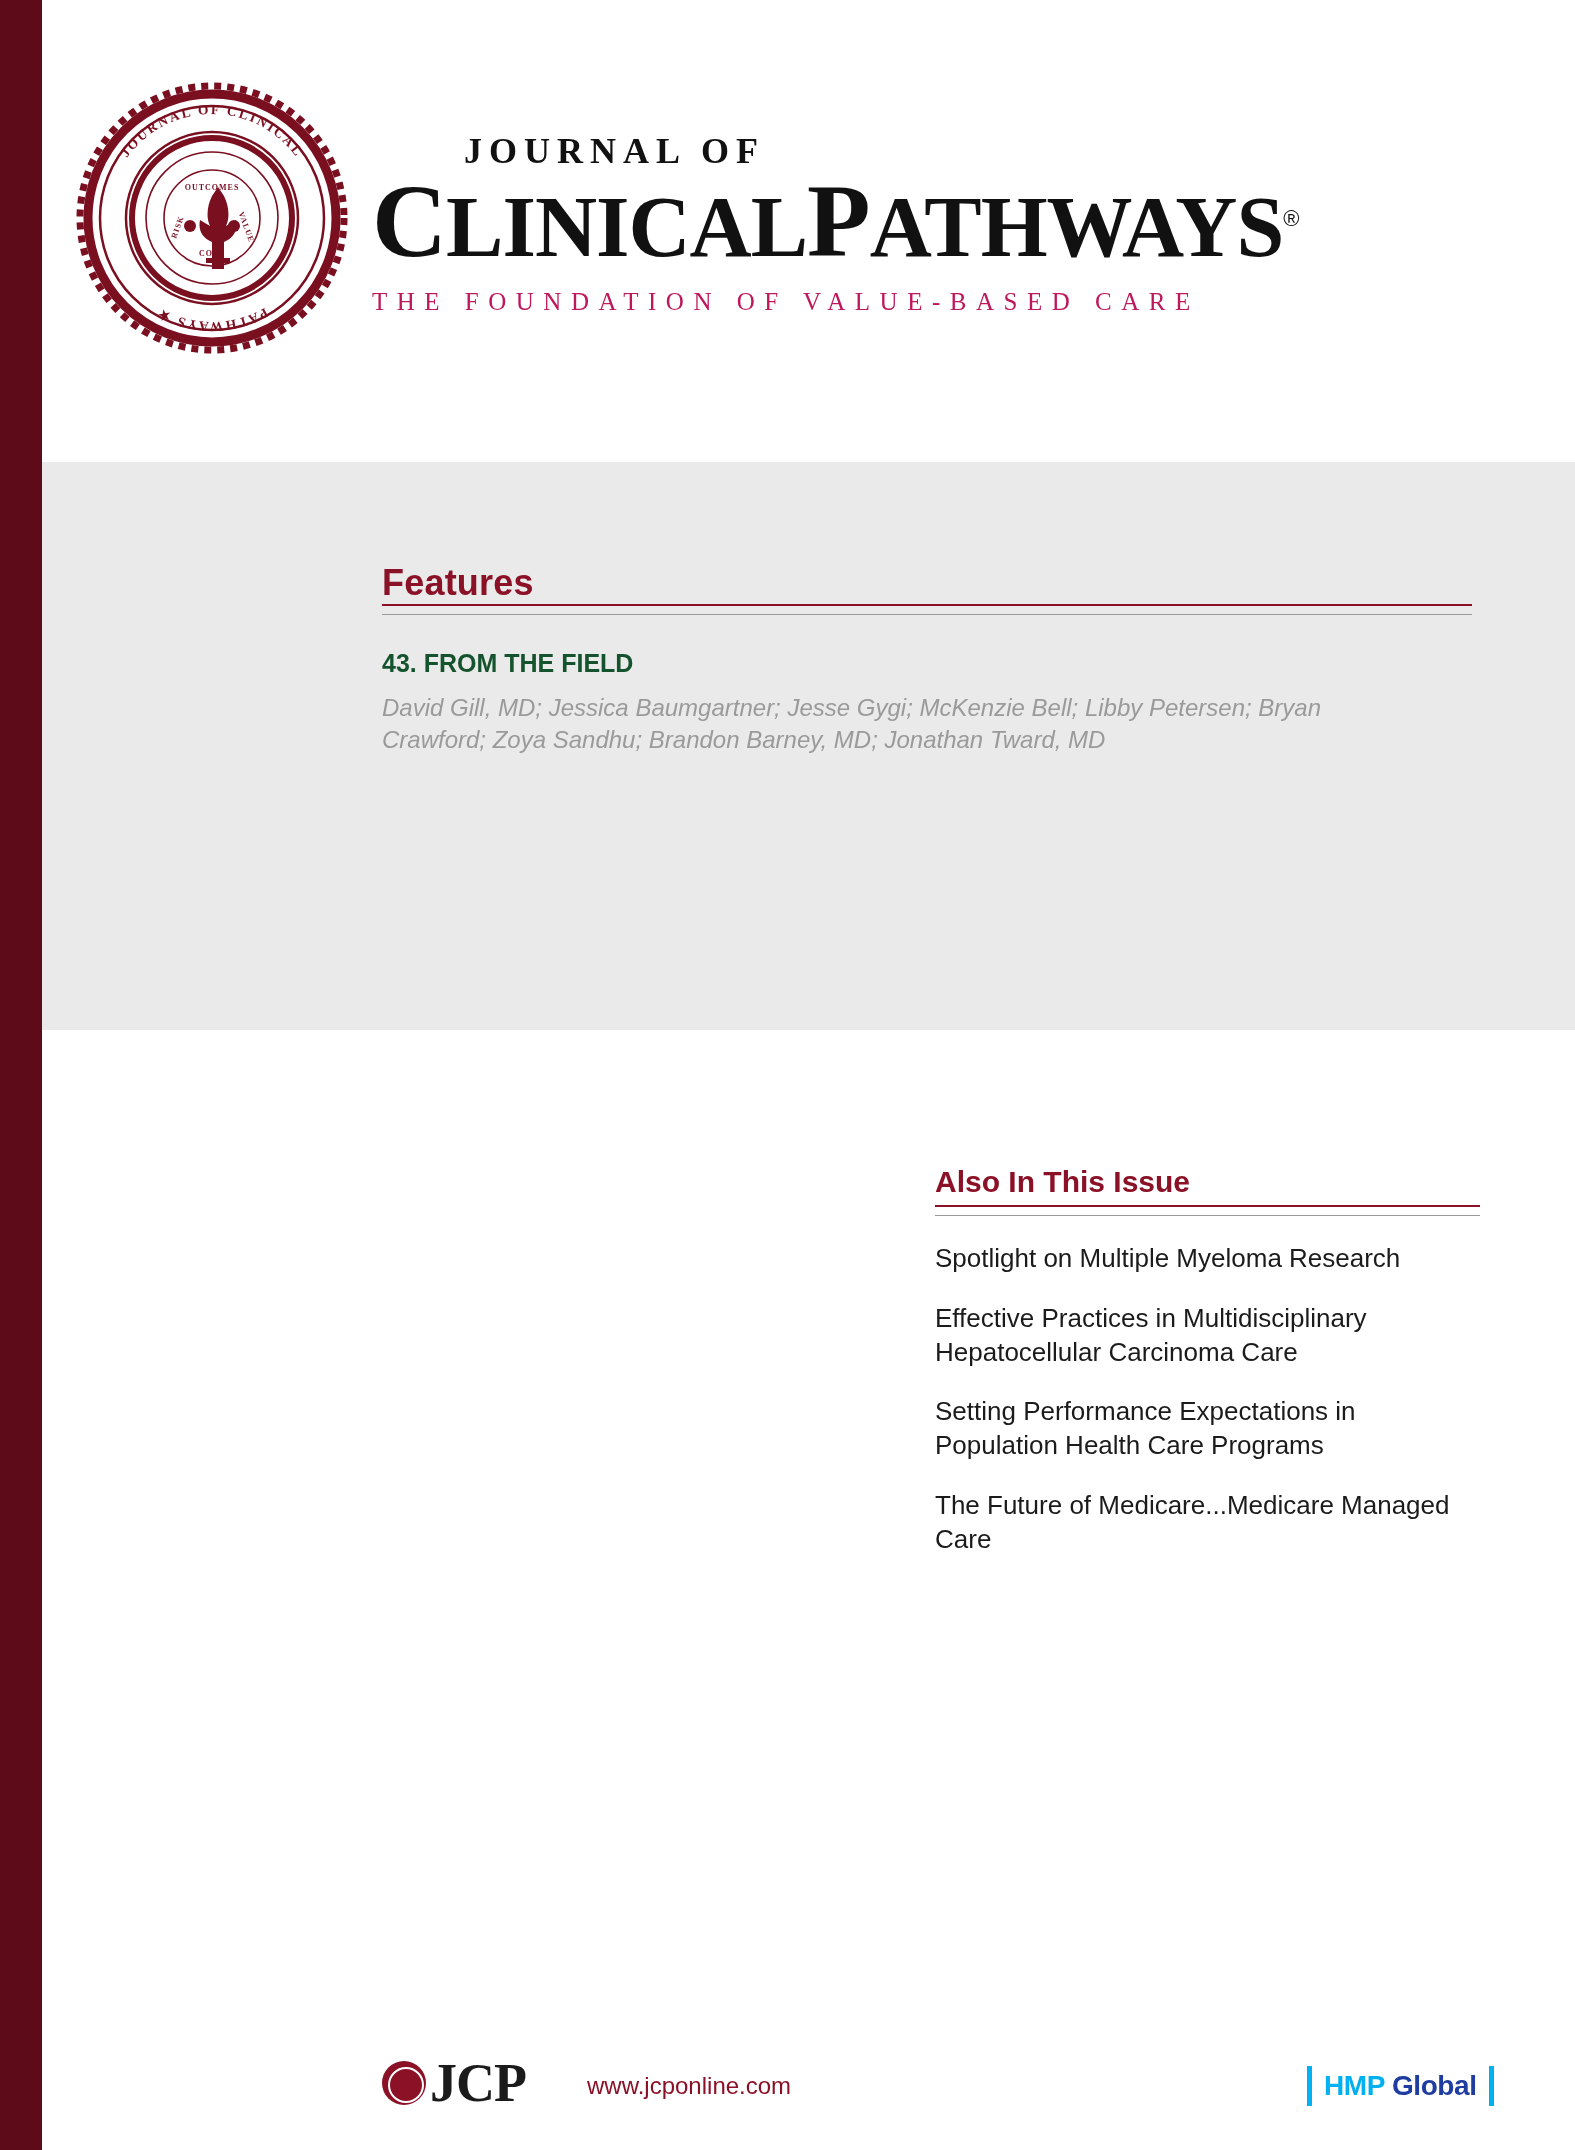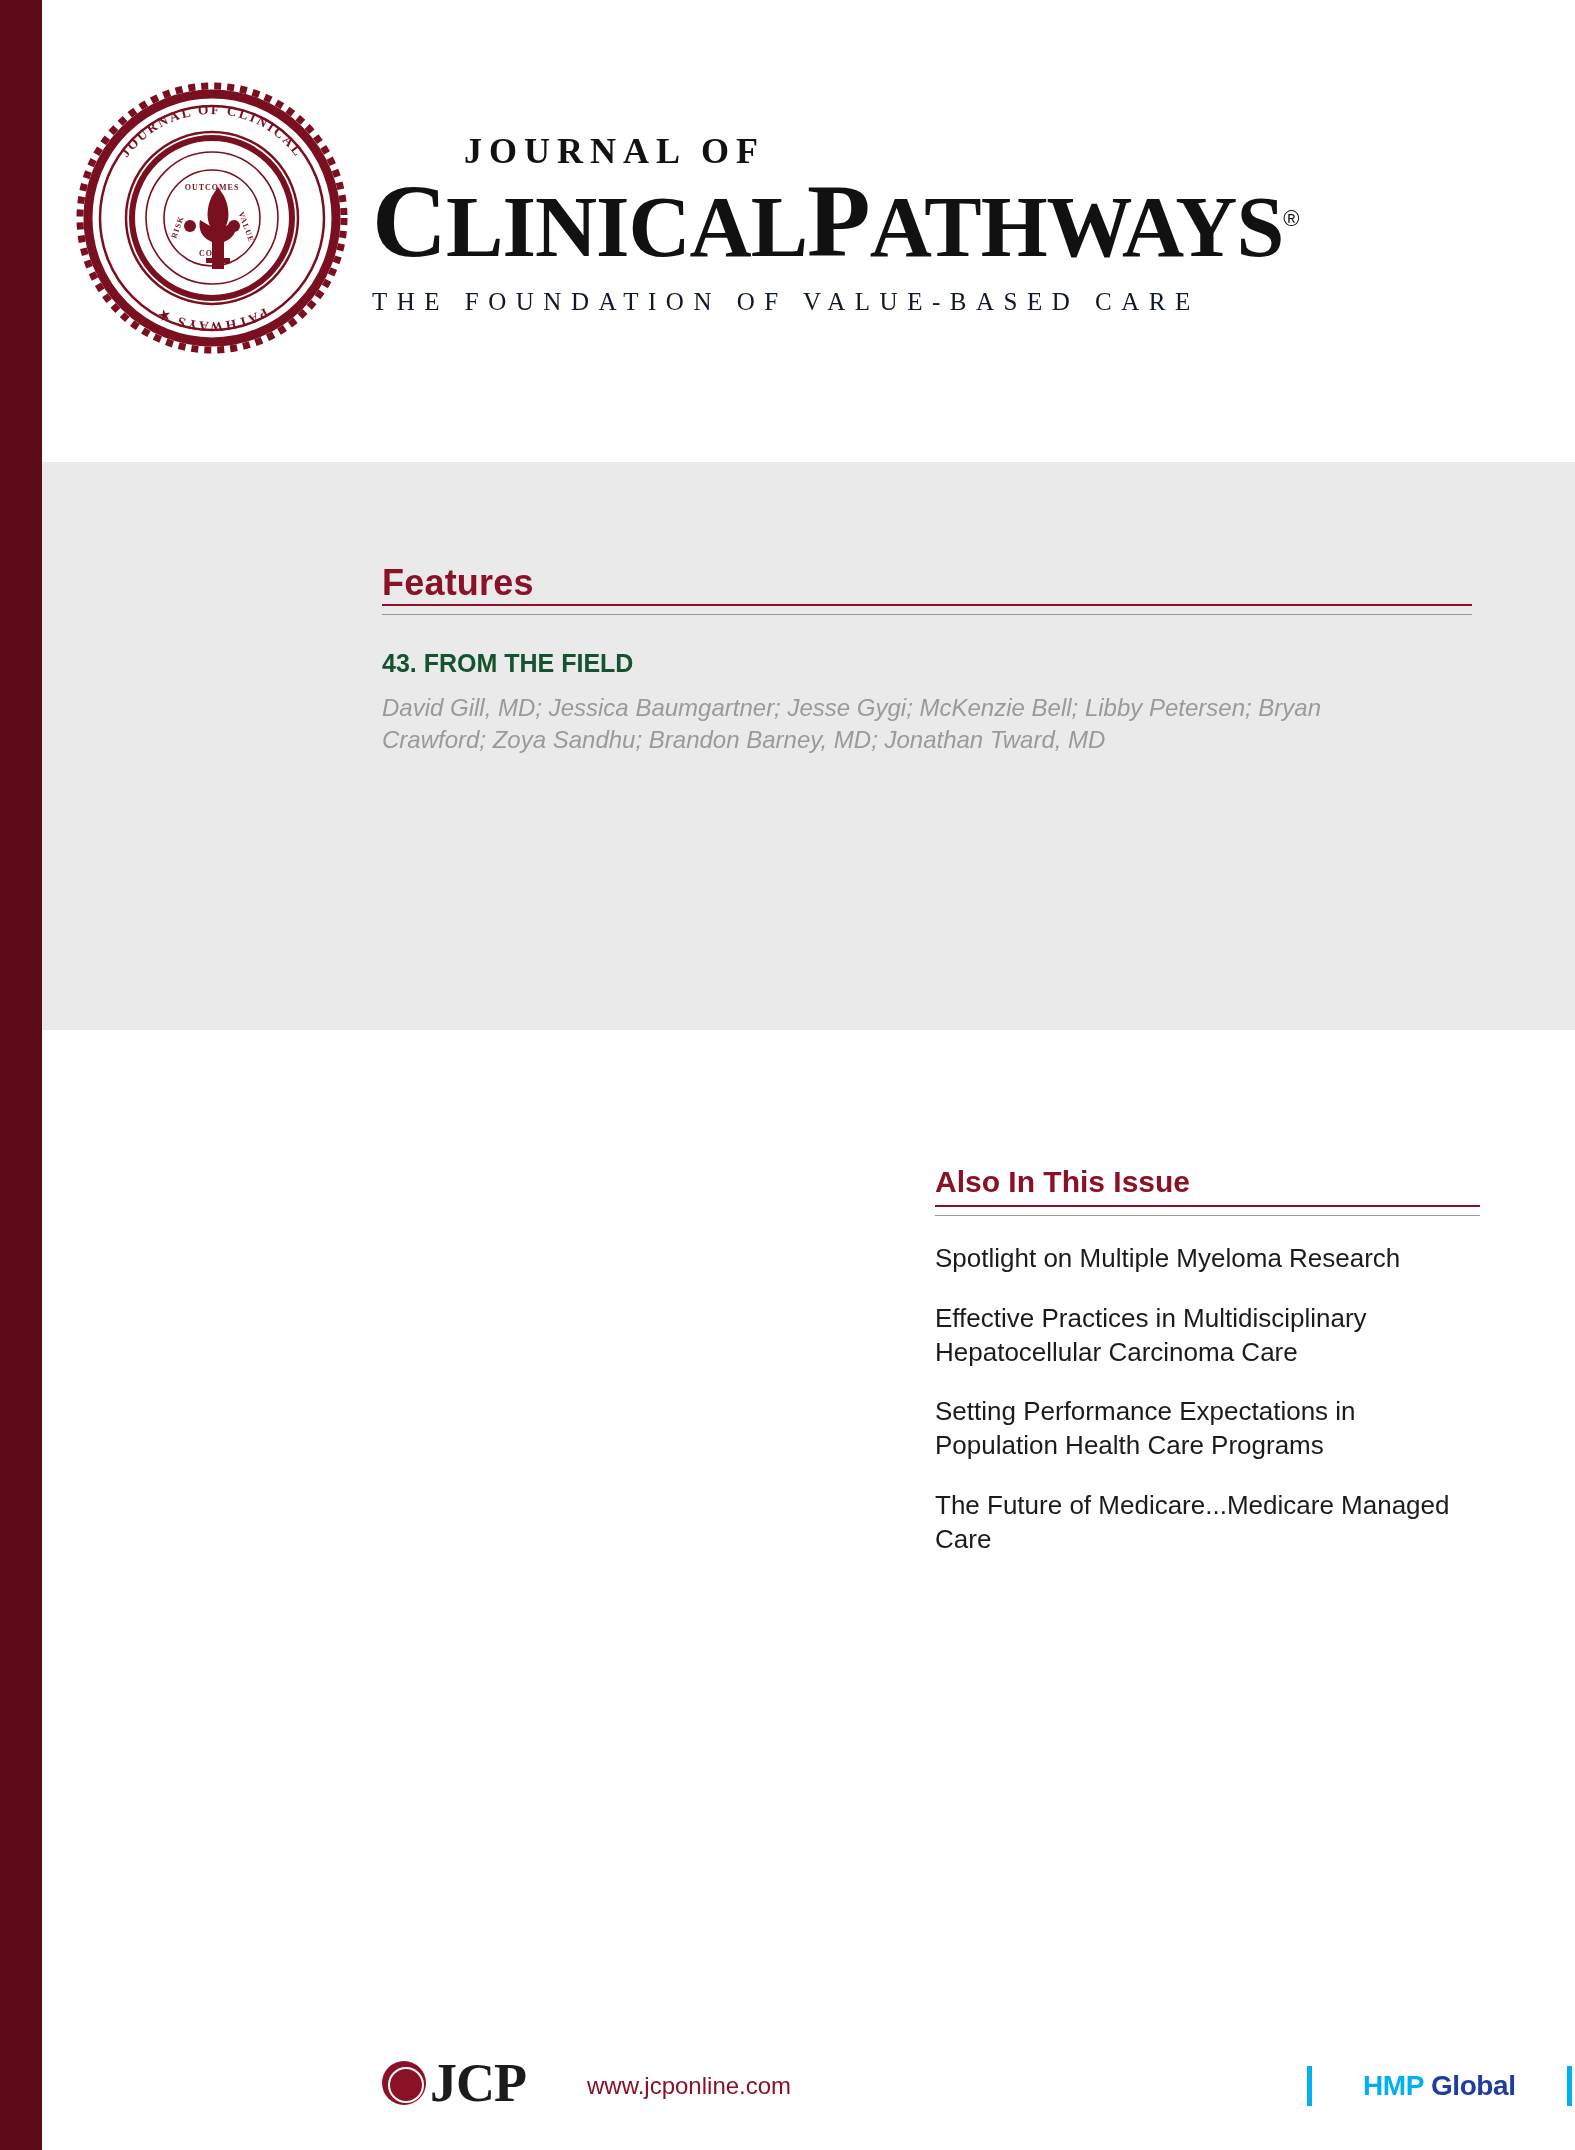--- a/index.html
+++ b/index.html
@@ -90,21 +90,21 @@
     font-size: 22px;
     vertical-align: super;
     font-family: "Liberation Sans", sans-serif;
     font-weight: normal;
   }
 
   .jt-line3 {
     font-family: "Liberation Serif", serif;
     font-size: 25px;
     letter-spacing: 9.5px;
-    color: #0f172a;
+    color: #be185d;
     margin-top: 18px;
     white-space: nowrap;
   }
 
   
   .features-panel {
     position: absolute;
     left: 42px;
     top: 462px;
     width: 1533px;
@@ -228,21 +228,20 @@
     font-size: 24px;
   }
 
   .hmp {
     position: absolute;
     left: 1265px;
     top: 34px;
     display: flex;
     align-items: center;
     height: 44px;
-    gap: 39px;
   }
   .hmp-bar {
     width: 5px;
     height: 40px;
     background: #00b0f0;
   }
   .hmp-text {
     font-size: 28px;
     font-weight: bold;
     color: #1f3da1;

